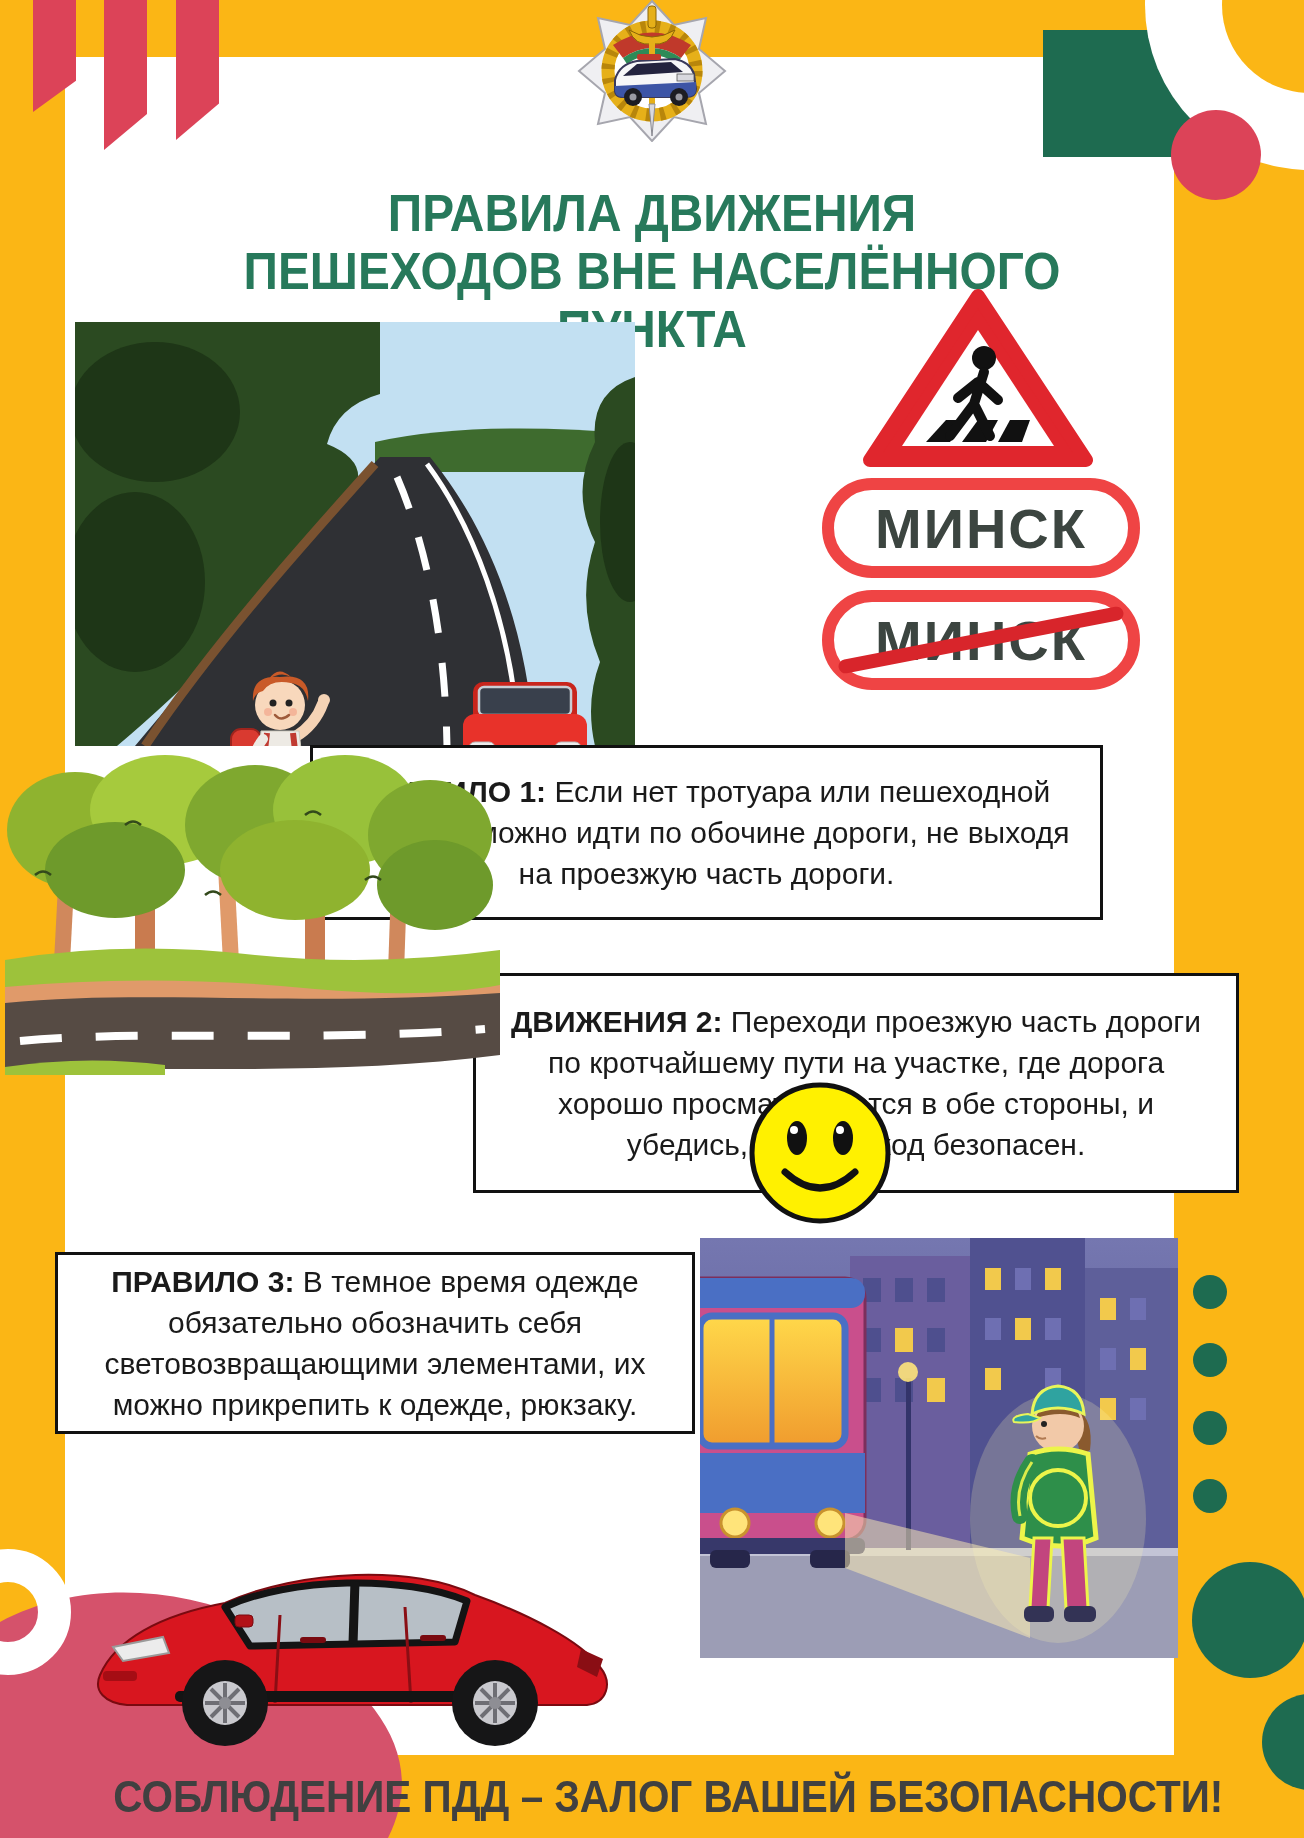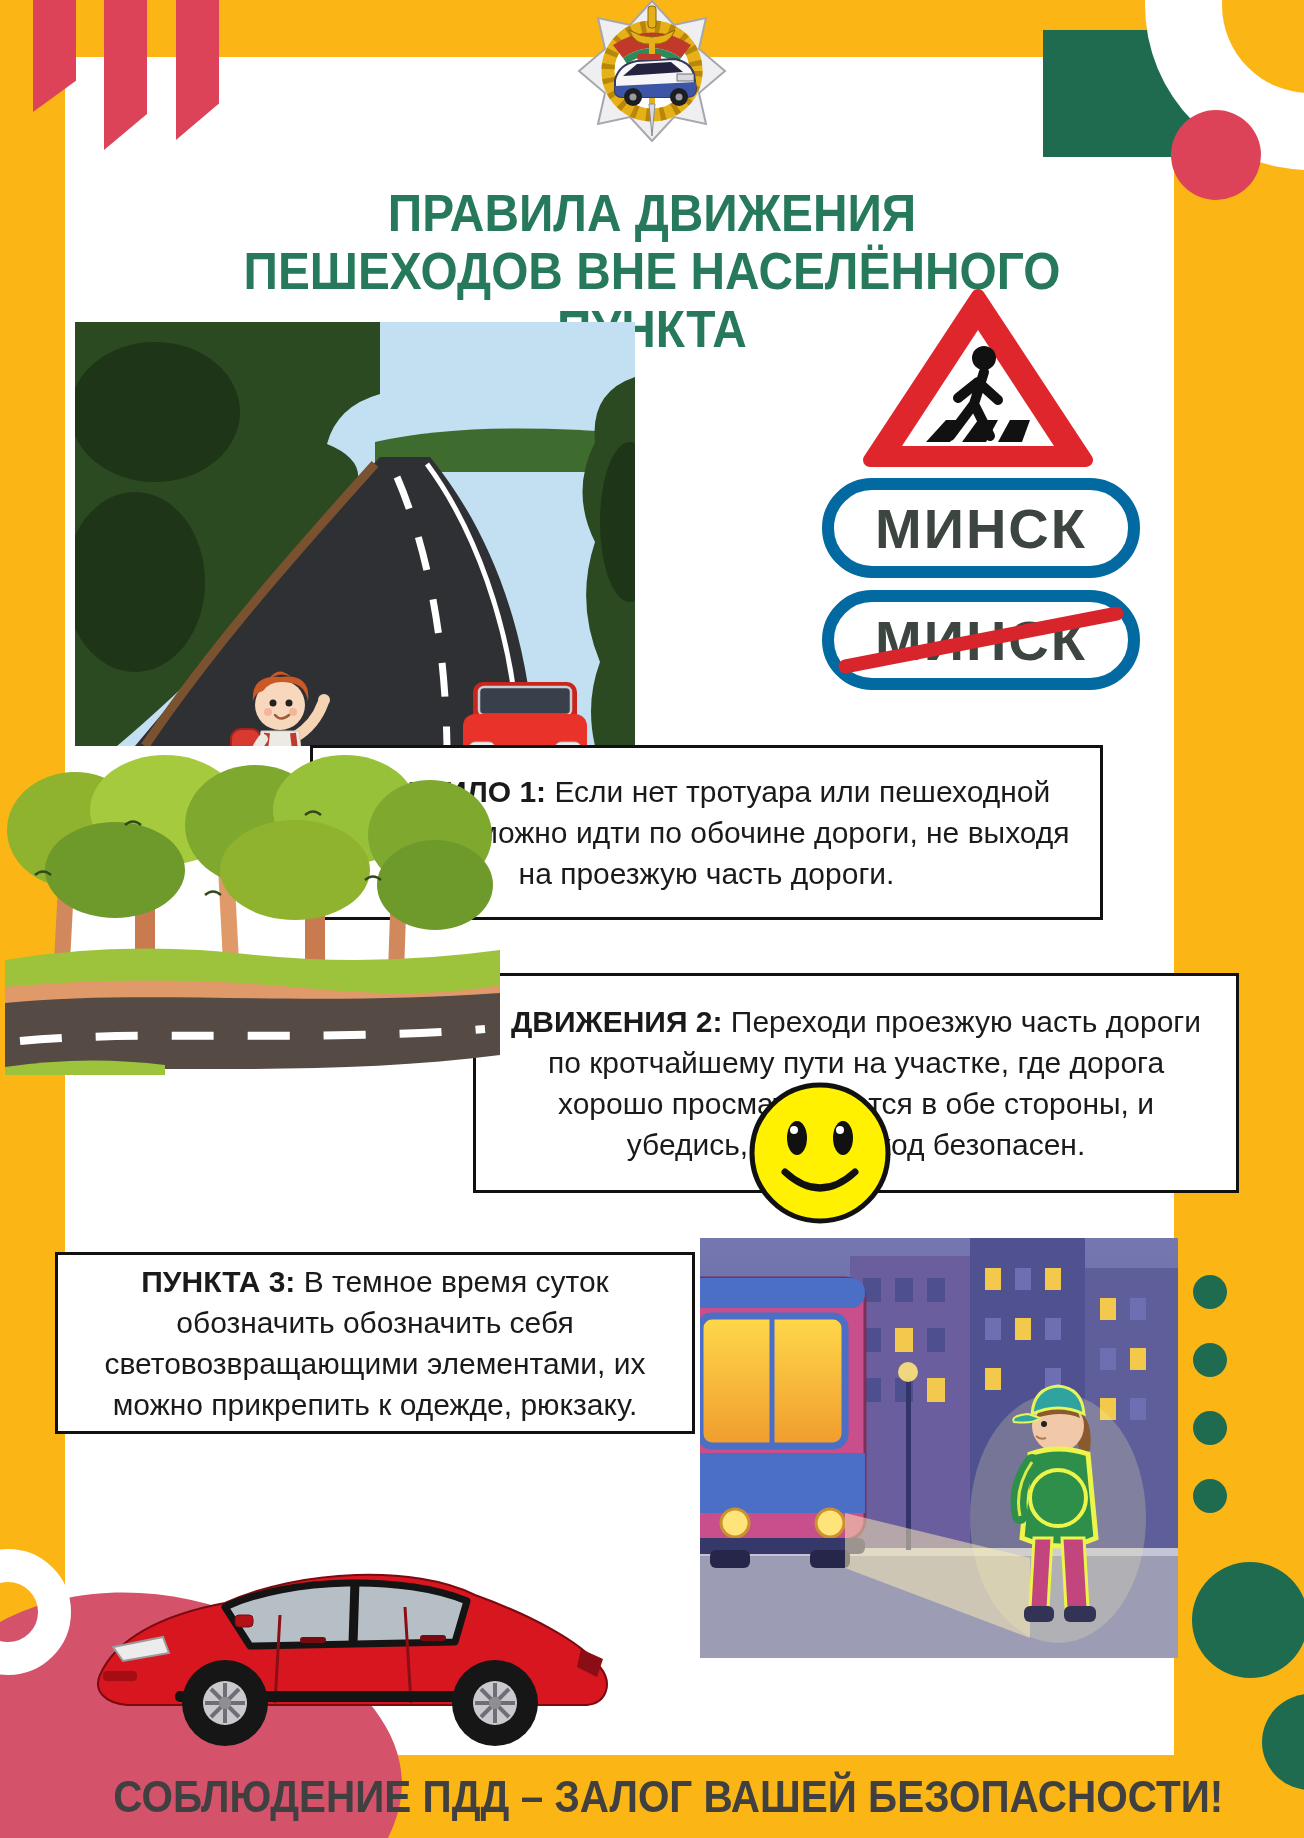--- a/index.html
+++ b/index.html
@@ -32,21 +32,21 @@
   .rule-box{background:#fff;border:3px solid #111;box-sizing:border-box;display:flex;
             align-items:center;justify-content:center;text-align:center;color:#1a1a1a;
             font-size:30px;line-height:41px;padding:10px 28px;}
   .rule-box p{margin:0;}
   .rule-box b{font-weight:bold;}
   #rule1{left:310px;top:745px;width:793px;height:175px;}
   #rule2{left:473px;top:973px;width:766px;height:220px;}
   #rule3{left:55px;top:1252px;width:640px;height:182px;}
 
   
-  .minsk{left:822px;width:318px;height:100px;background:#fff;border:12px solid #0369a1;
+  .minsk{left:822px;width:318px;height:100px;background:#fff;border:12px solid #ef4444;
          border-radius:52px;box-sizing:border-box;display:flex;align-items:center;
          justify-content:center;font-weight:bold;font-size:56px;letter-spacing:2px;color:#3C4540;}
   #minsk1{top:478px;}
   #minsk2{top:590px;}
   .slash{position:absolute;left:2px;right:2px;top:calc(50% - 7px);height:14px;background:#D8252B;
          border-radius:7px;transform:rotate(-11deg);}
 
   
   .footer{left:0;top:1772px;width:100%;text-align:center;color:#404040;font-weight:bold;font-size:44px;padding-left:16px;}
   .footer span{display:inline-block;transform:scaleX(.92);}
@@ -206,22 +206,22 @@
   <svg class="abs" style="left:747px;top:1080px;" width="146" height="146" viewBox="0 0 146 146">
     <circle cx="73" cy="73" r="68" fill="#FFF100" stroke="#111" stroke-width="5"></circle>
     <ellipse cx="50" cy="58" rx="10" ry="17" fill="#111"></ellipse>
     <ellipse cx="96" cy="58" rx="10" ry="17" fill="#111"></ellipse>
     <circle cx="47" cy="50" r="4" fill="#fff"></circle>
       <circle cx="93" cy="50" r="4" fill="#fff"></circle>
     <path d="M38,92 Q73,124 108,92" stroke="#111" stroke-width="7" fill="none" stroke-linecap="round"></path>
   </svg>
 
   <div class="abs rule-box" id="rule3">
-    <p><b>ПУНКТА 3:</b>
-       <span>В темное время суток обозначить обозначить себя световозвращающими элементами, их можно прикрепить к одежде, рюкзаку.</span></p>
+    <p><b>ПРАВИЛО 3:</b>
+       <span>В темное время одежде обязательно обозначить себя световозвращающими элементами, их можно прикрепить к одежде, рюкзаку.</span></p>
   </div>
 
   <svg class="abs" style="left:700px;top:1238px;" width="478" height="420" viewBox="0 0 478 420">
     <defs>
       <linearGradient id="gN" x1="0" y1="0" x2="0" y2="1">
         <stop offset="0" stop-color="#7577B0"></stop>
           <stop offset="1" stop-color="#4B4C88"></stop>
       </linearGradient>
       <linearGradient id="gGlass" x1="0" y1="0" x2="0" y2="1">
         <stop offset="0" stop-color="#FFD84A"></stop>

